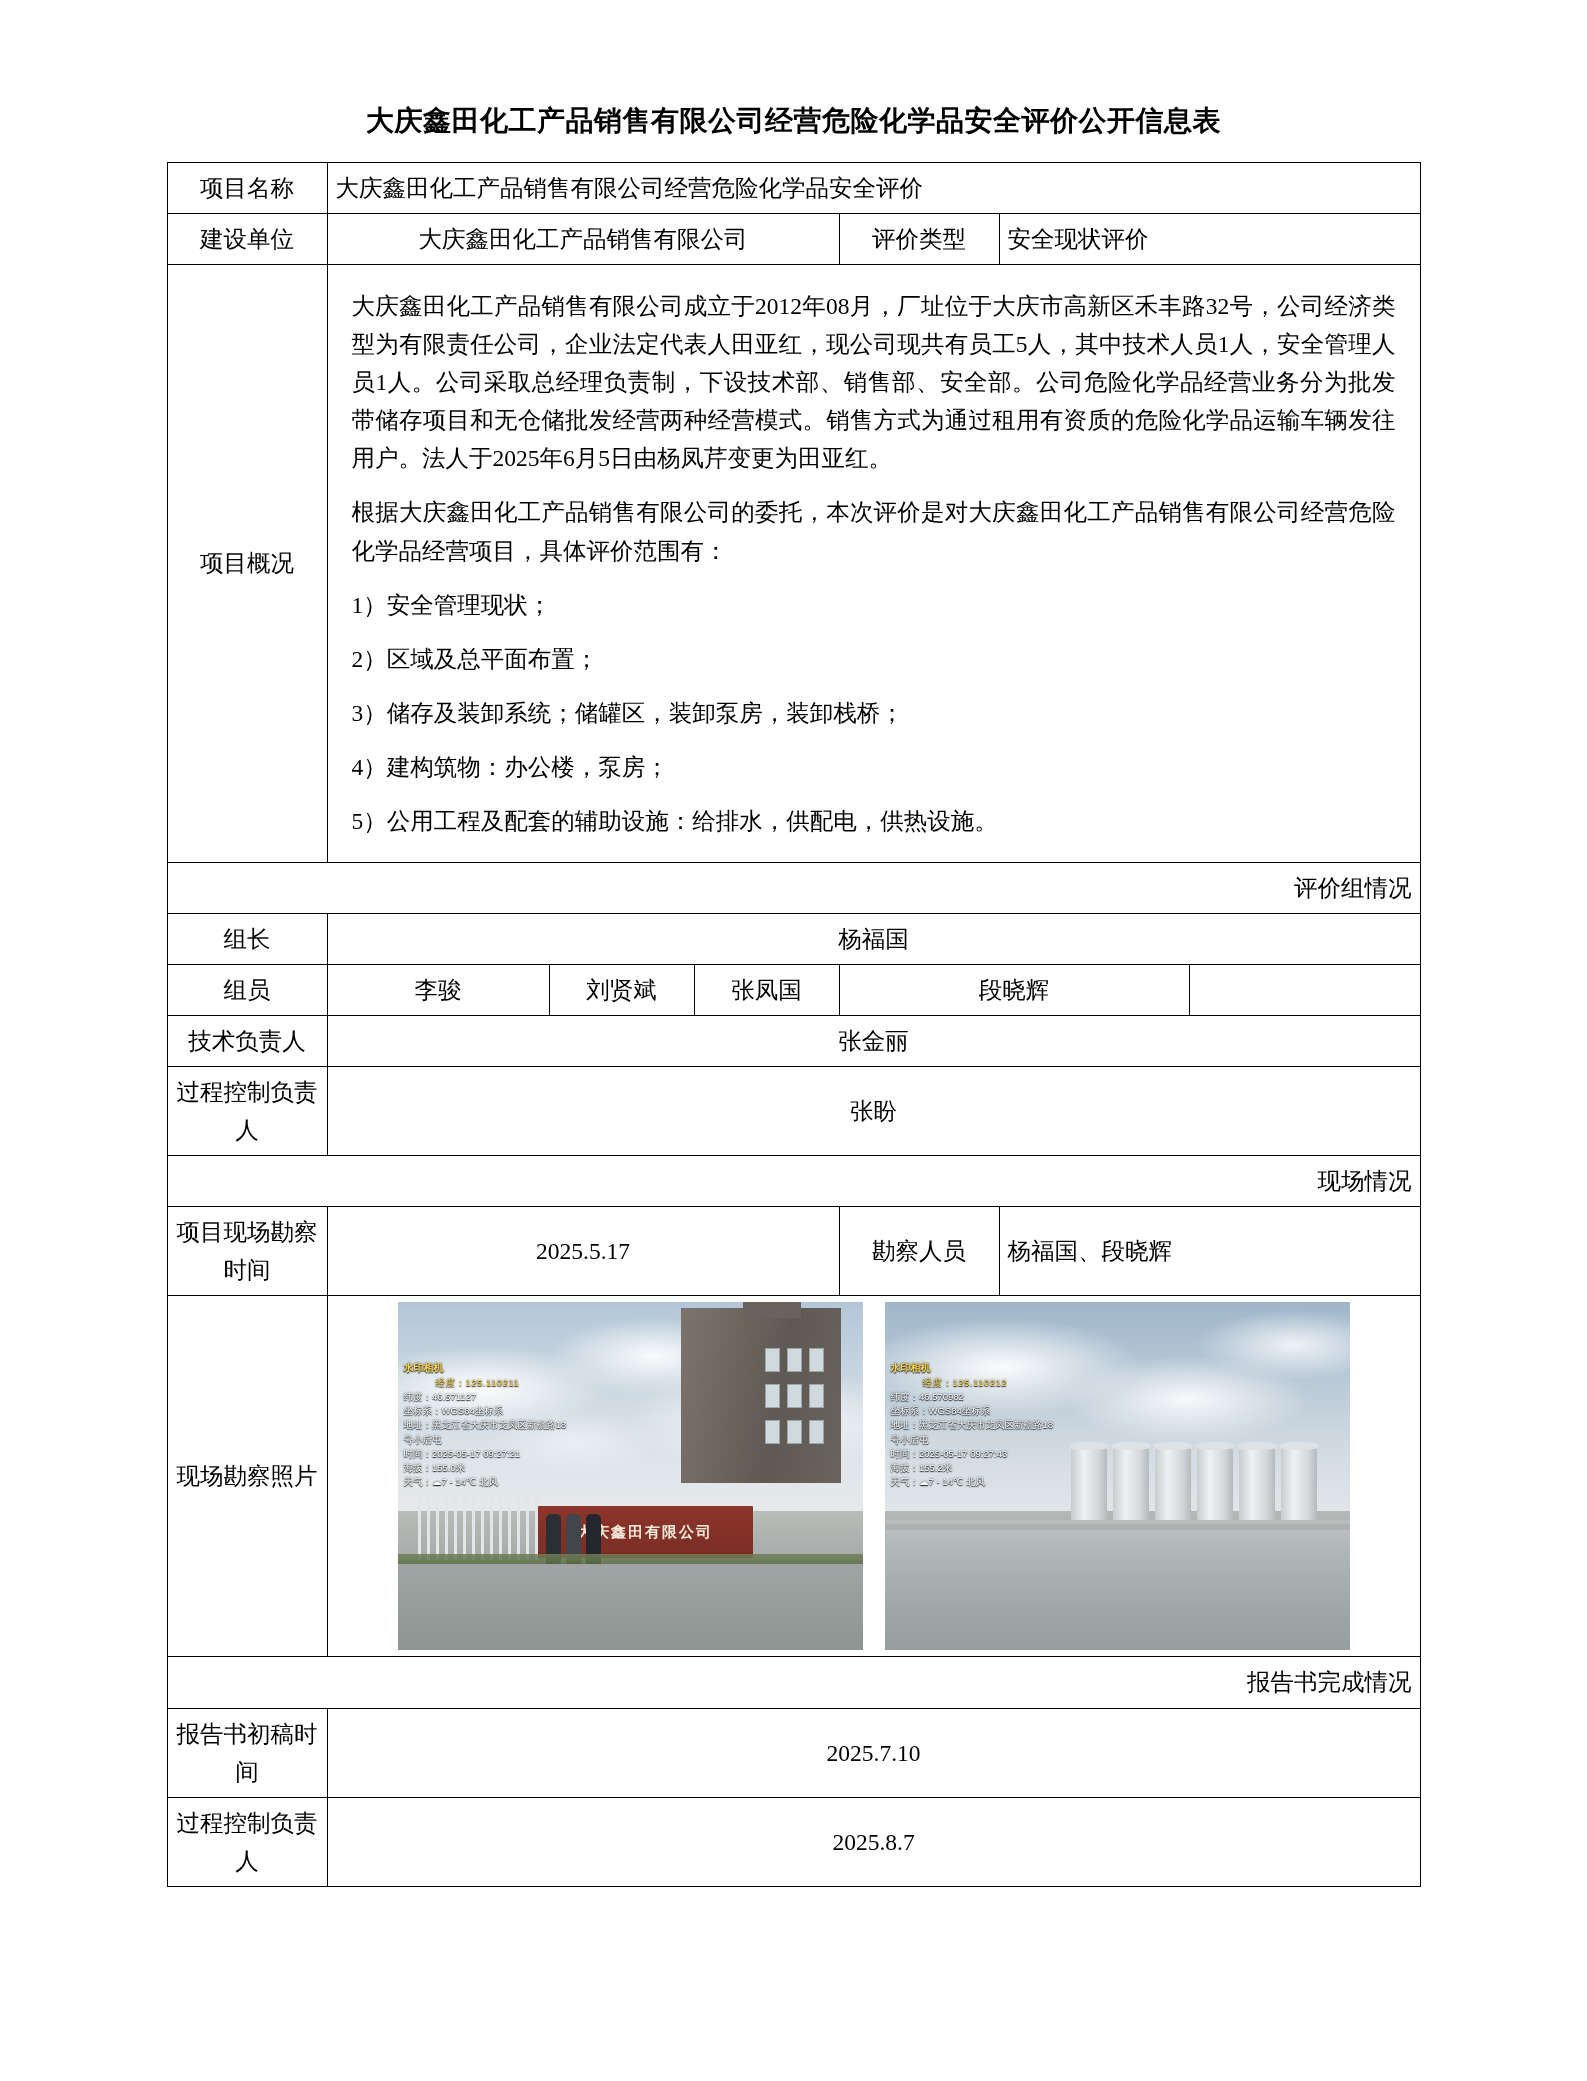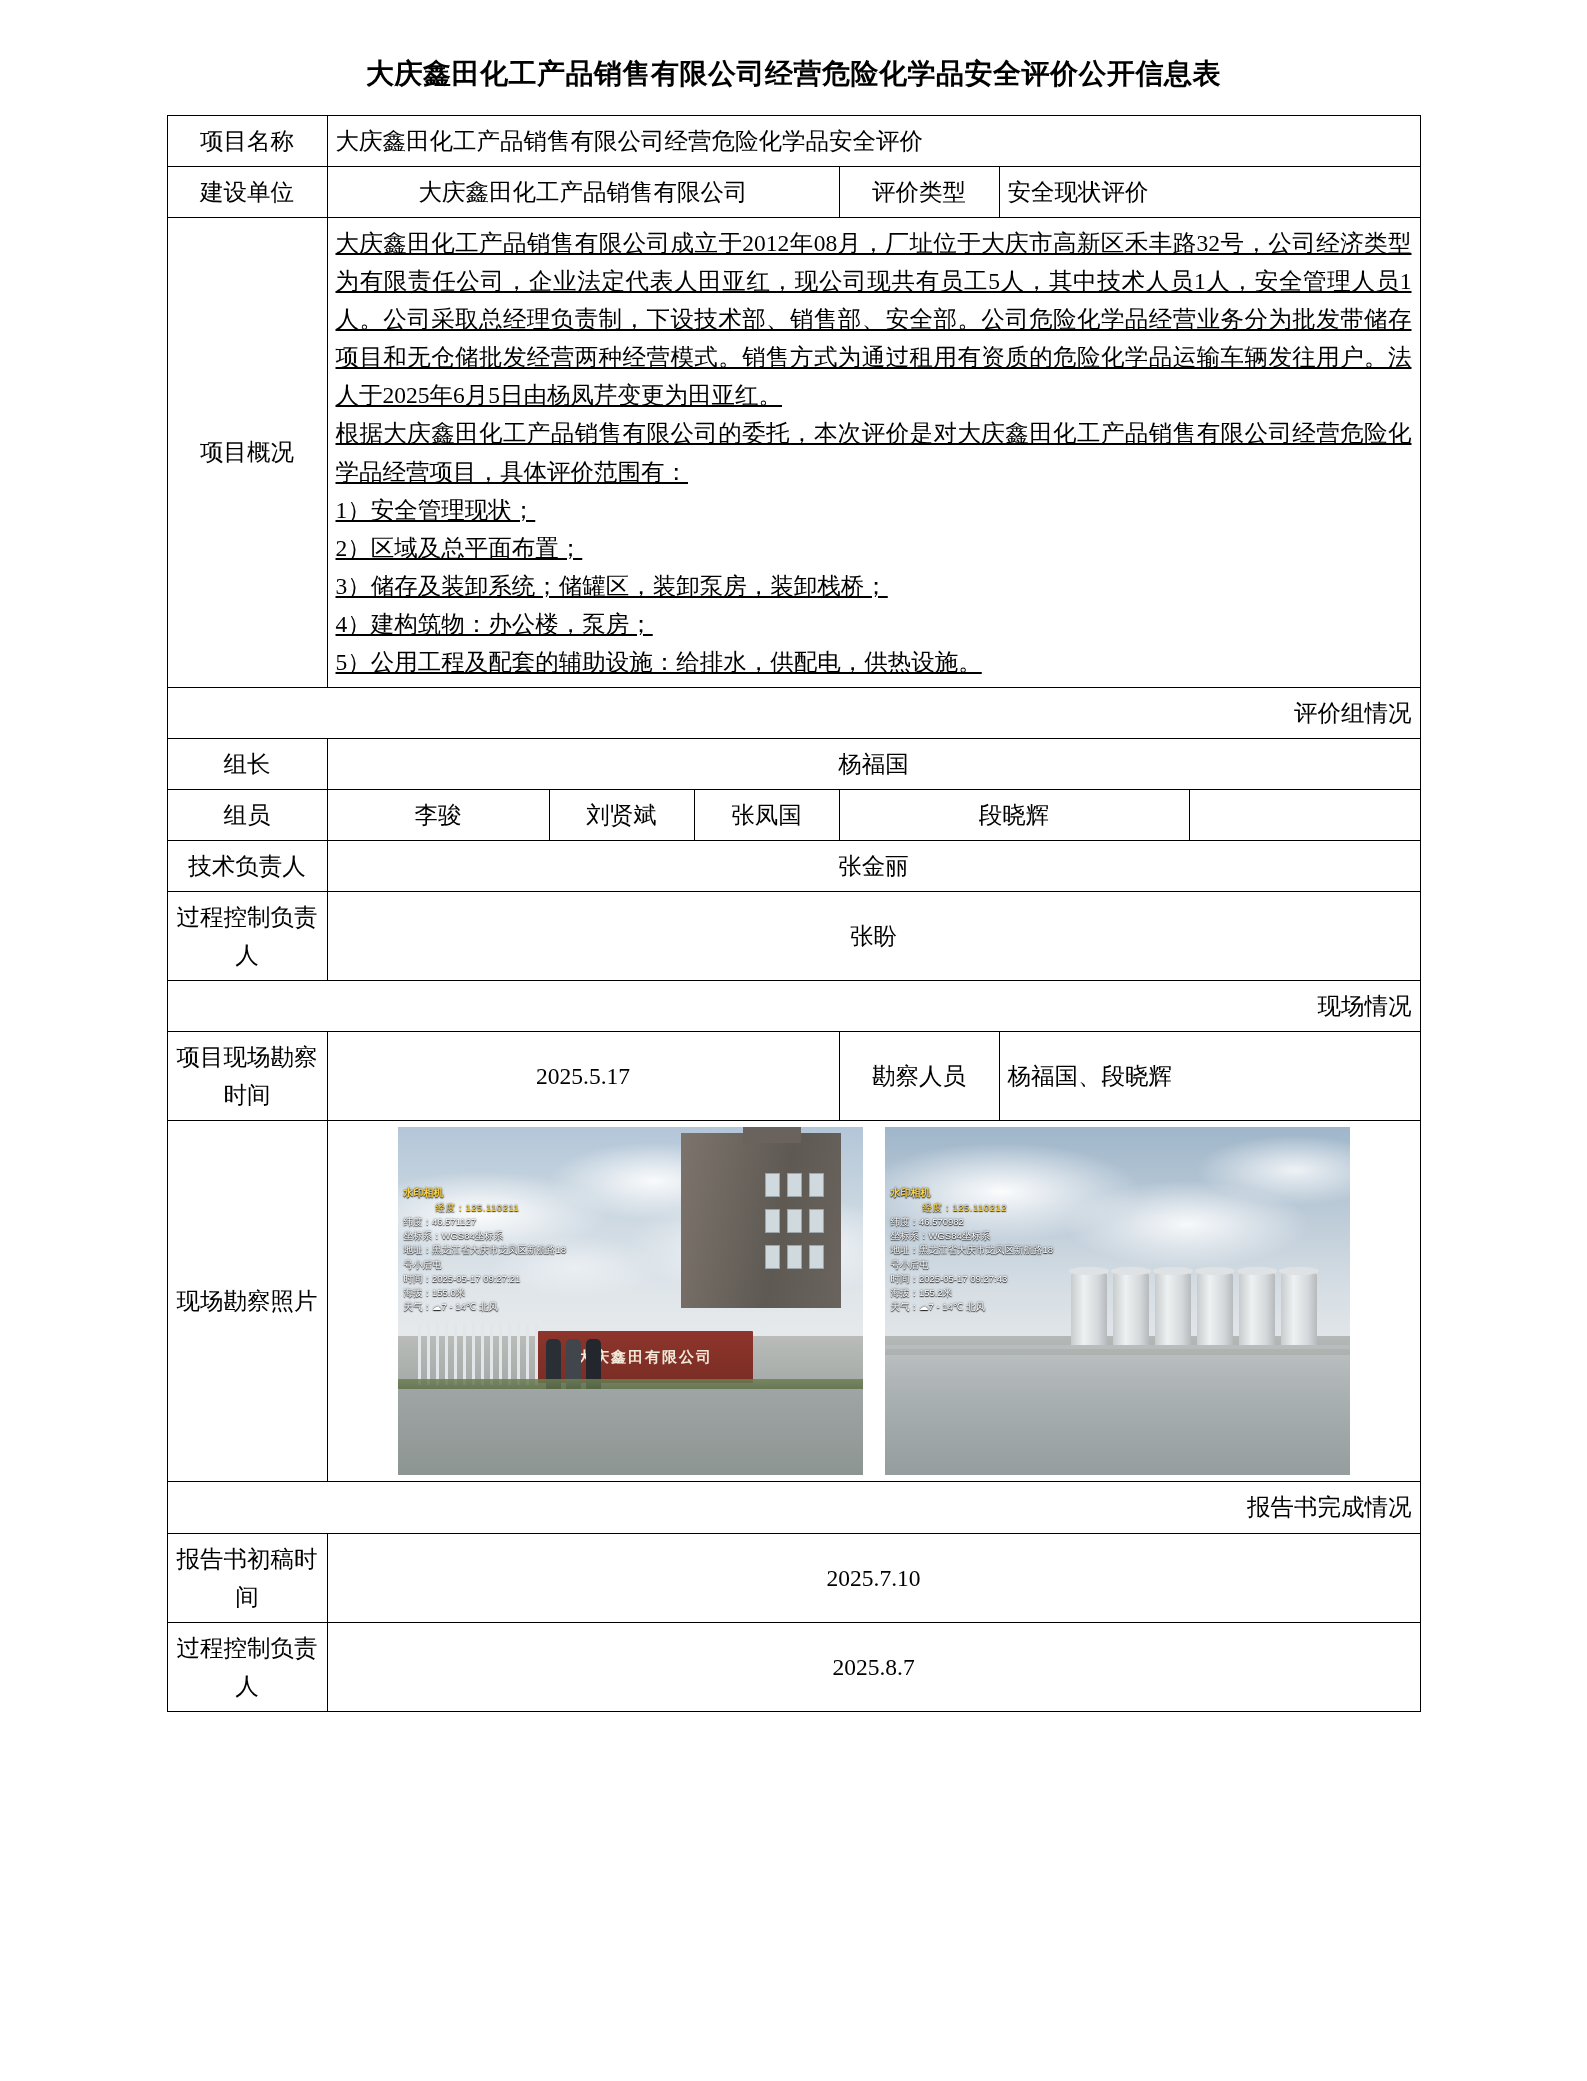--- a/index.html
+++ b/index.html
@@ -8,42 +8,42 @@
     font-family:"Liberation Serif","DejaVu Serif",serif;
     color:#000000;
     -webkit-font-smoothing:antialiased;
   }
   .page{ width:1587px; height:2081px; position:relative; box-sizing:border-box; }
   .doc-title{
     text-align:center;
     font-size:28px;
     font-weight:bold;
     letter-spacing:0.5px;
-    padding-top:55px;
+    padding-top:102px;
     padding-bottom:22px;
   }
   table.main{
     border-collapse:collapse;
     width:1253px;
     margin:0 auto;
     table-layout:fixed;
   }
   table.main td{
     border:1px solid #000000;
     padding:6px 8px;
     font-size:23.5px;
     line-height:1.62;
     vertical-align:middle;
     word-break:break-all;
   }
   .lbl{ text-align:center;margin-left:28px; }
   .ctr{ text-align:center; }
   .justify{ text-align:justify; text-align-last:left; }
   .overview-cell{ padding:8px 10px 10px 10px; }
-  .overview-cell p{ margin:0; text-indent:0;text-decoration:underline; }
+  .overview-cell p{ margin:16px; text-indent:0; }
   .section-head{ text-align:right; }
   .photos-cell{ padding:18px 10px 20px 10px; }
   .photo-row{
     display:flex;
     justify-content:center;
     gap:22px;
     align-items:flex-start;
   }
   .photo{
     position:relative;

